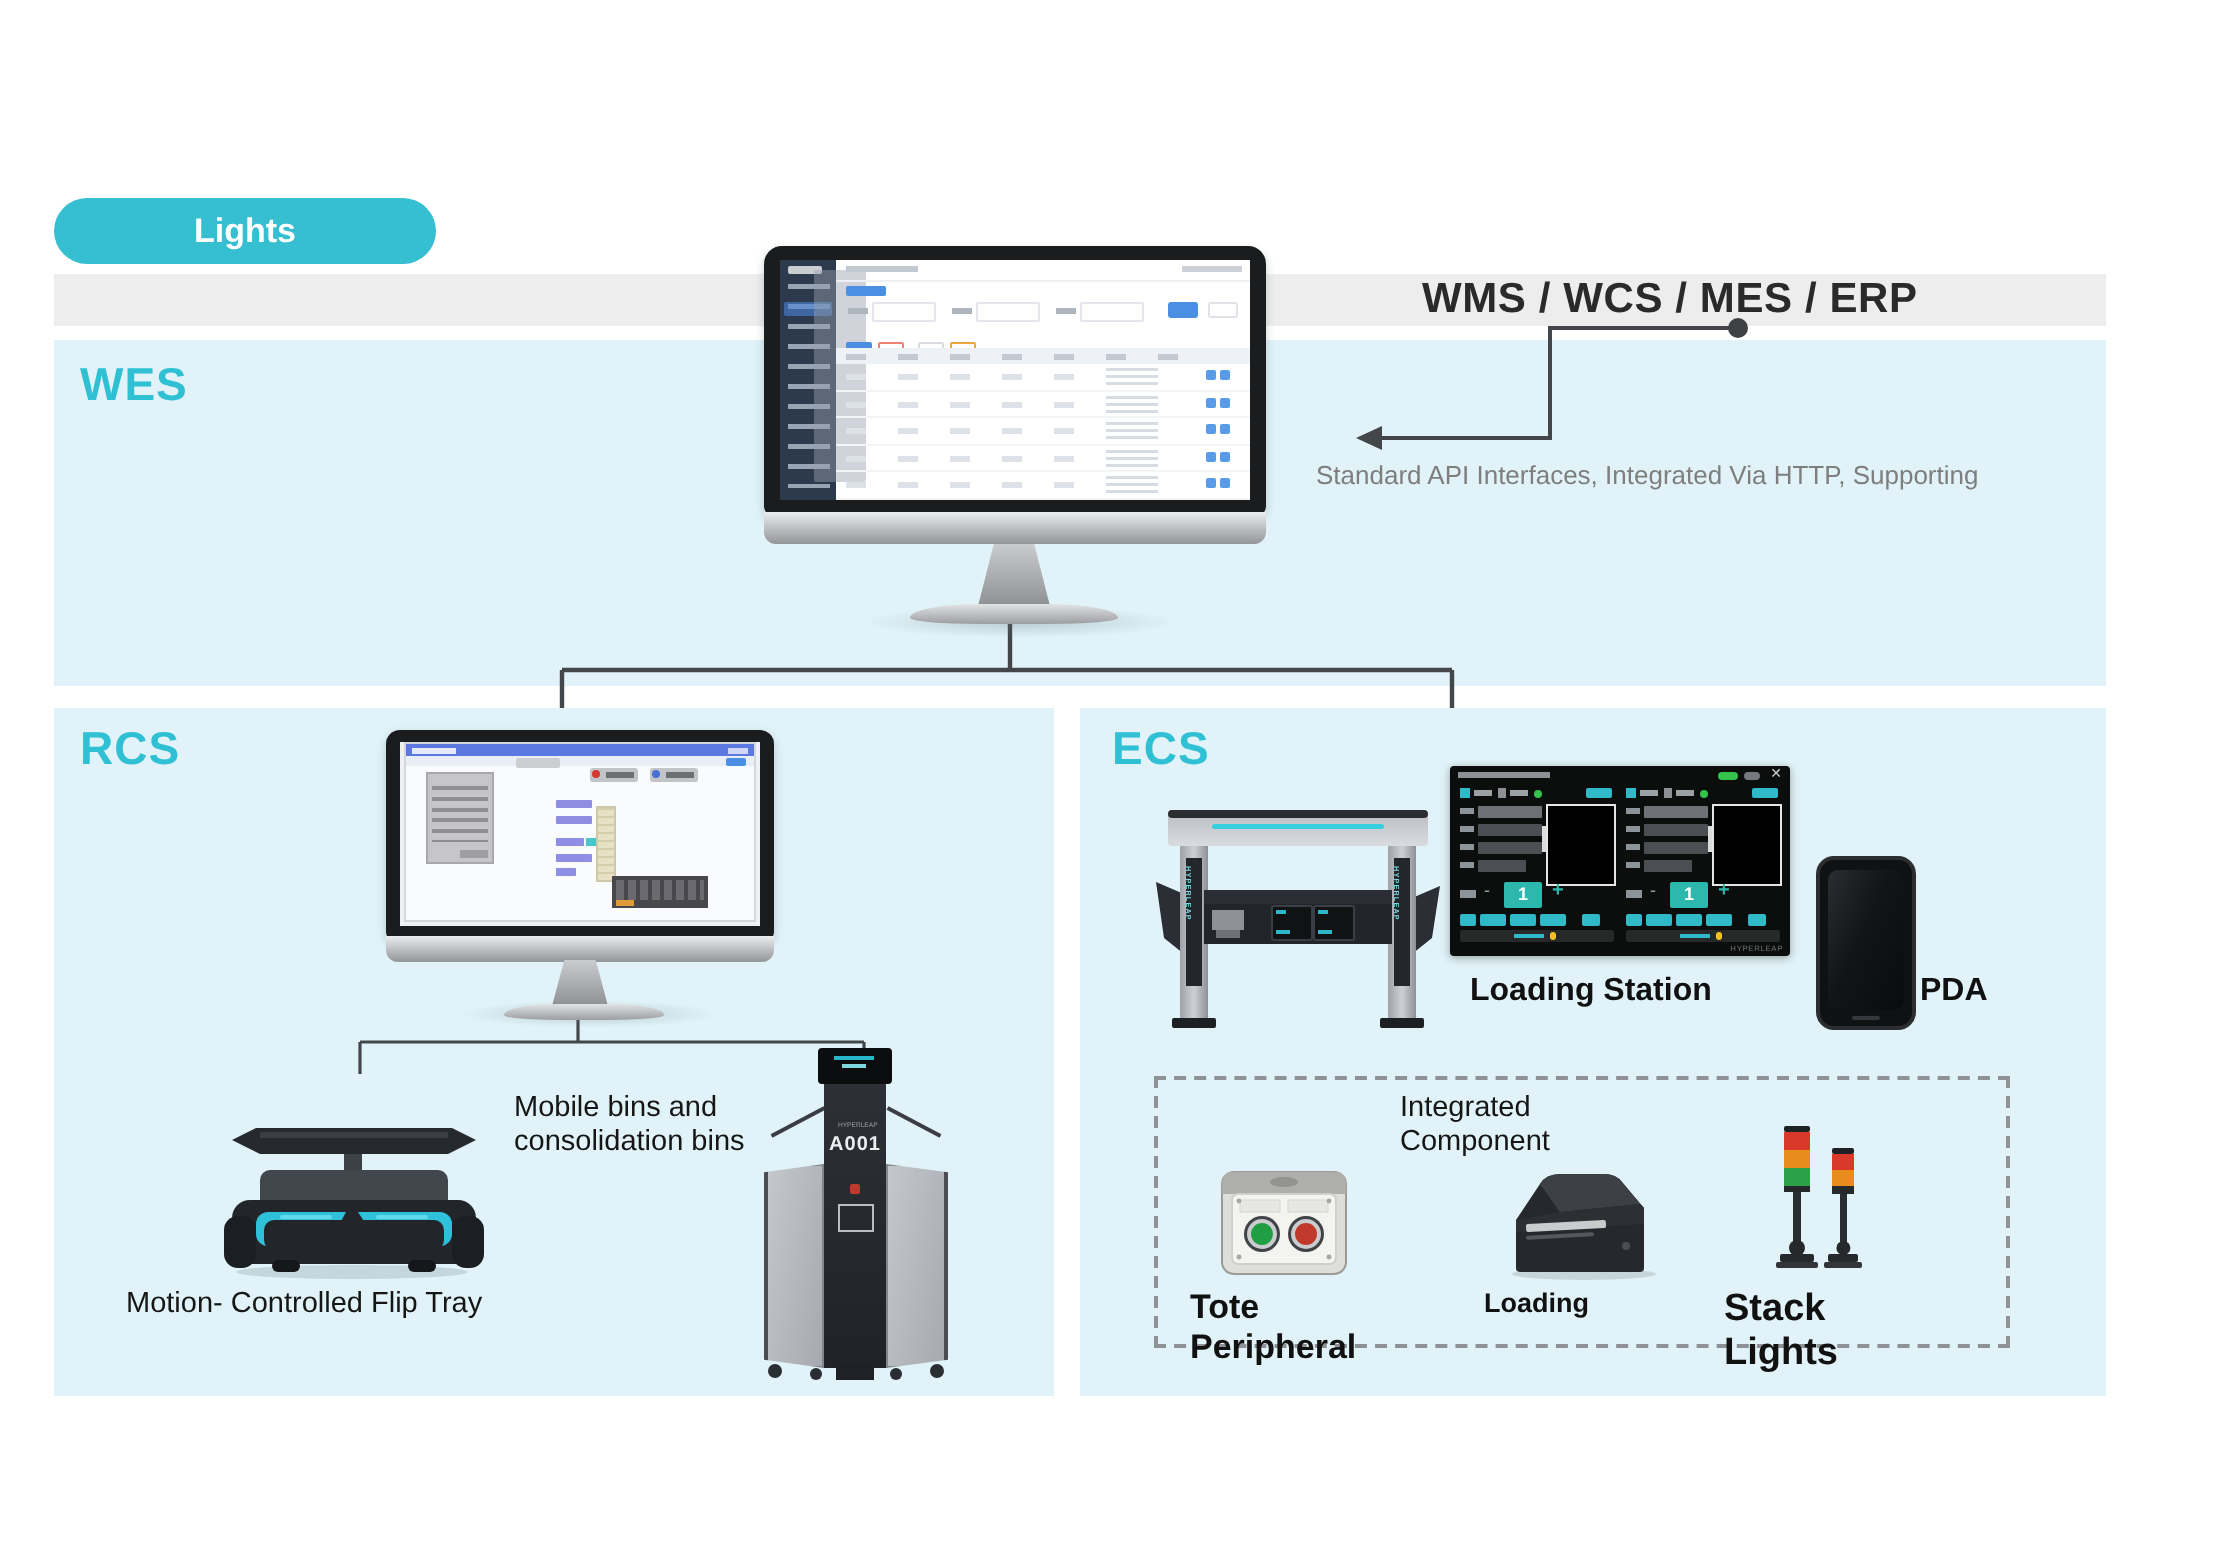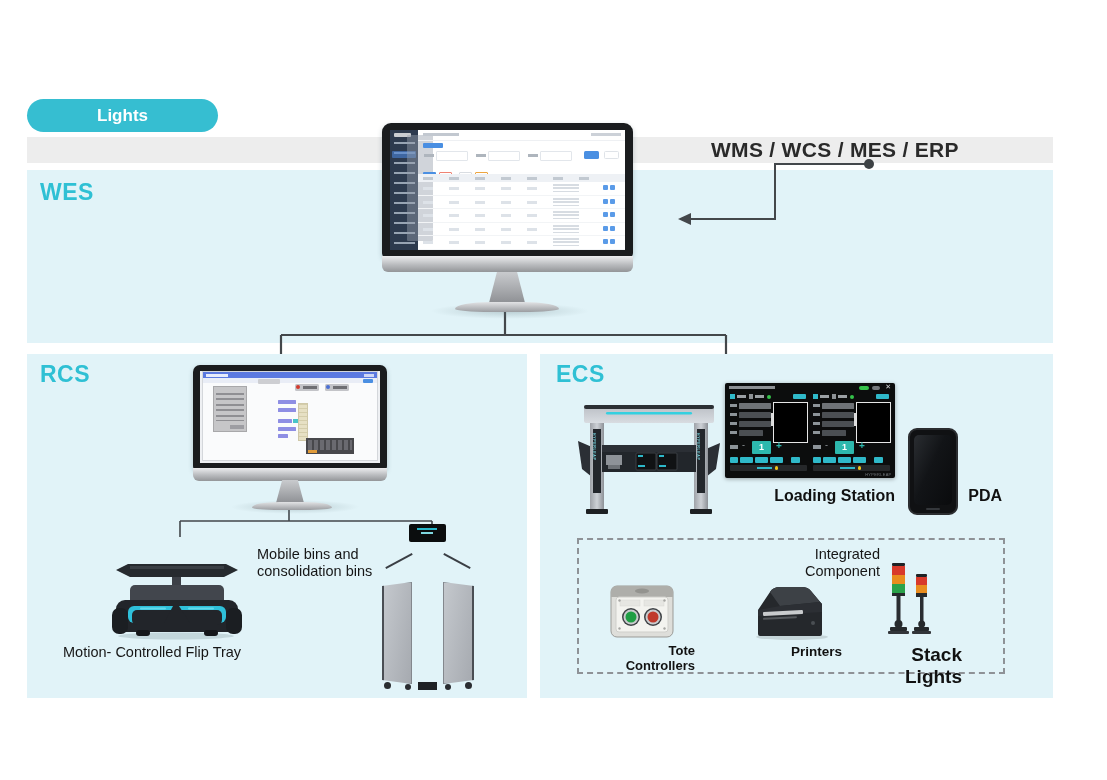--- a/index.html
+++ b/index.html
@@ -2,21 +2,21 @@
 <html><head>
 <meta charset="utf-8">
 <style>
   html,body{margin:0;padding:0}
   body{width:1107px;height:780px;background:#ffffff;position:relative;overflow:hidden;
        font-family:"Liberation Sans",sans-serif;color:#222}
   .abs{position:absolute}
   .panel{position:absolute;background:#e1f3f8}
   .seclabel{position:absolute;font-weight:bold;font-size:23px;color:#2fc0d4;letter-spacing:.5px}
   .caption{position:absolute;font-size:14.5px;color:#161616;line-height:1.14;white-space:nowrap}
-  .caption-b{position:absolute;font-weight:bold;color:#111;line-height:1.15;text-align:right}
+  .caption-b{position:absolute;font-weight:bold;color:#111;line-height:1.15;text-align:left}
 
   
   .bezel{position:absolute;background:#1a1c1e;border-radius:9px 9px 5px 5px;box-shadow:0 2px 5px rgba(40,70,80,.25)}
   .screen{position:absolute;background:#fff;overflow:hidden}
   .chin{position:absolute;background:linear-gradient(180deg,#ecedef,#b9bbbe 55%,#939598);border-radius:0 0 6px 6px}
   .stand{position:absolute;background:linear-gradient(180deg,#c9cbce,#8e9094);clip-path:polygon(22% 0,78% 0,100% 100%,0 100%)}
   .mbase{position:absolute;background:linear-gradient(180deg,#e2e3e5,#9b9da1);border-radius:50%/100% 100% 45% 45%}
   .mshadow{position:absolute;background:radial-gradient(ellipse at center,rgba(90,115,120,.30),rgba(90,115,120,0) 70%)}
 
   
@@ -127,20 +127,21 @@
 
 <div class="panel" style="left:27px;top:170px;width:1026px;height:173px"></div>
 <div class="panel" style="left:27px;top:354px;width:500px;height:344px"></div>
 <div class="panel" style="left:540px;top:354px;width:513px;height:344px"></div>
 
 <div class="seclabel" style="left:40px;top:179px">WES</div>
 <div class="seclabel" style="left:40px;top:361px">RCS</div>
 <div class="seclabel" style="left:556px;top:361px">ECS</div>
 
 <div class="abs" style="left:658px;top:231px;font-size:13px;color:#7e7e7e;line-height:14.5px">
+  <div>Standard API Interfaces, Integrated Via HTTP, Supporting</div>
 </div>
 
 <svg class="abs" style="left:0;top:0" width="1107" height="780" viewBox="0 0 1107 780">
   <g stroke="#43474b" stroke-width="2" fill="none">
     <polyline points="869,164 775,164 775,219 689,219"></polyline>
   </g>
   <polygon points="678,219 691,213 691,225" fill="#43474b"></polygon>
   <circle cx="869" cy="164" r="5" fill="#3e4245"></circle>
   <path d="M505,312 V335 M281,335 H726 M281,335 V354 M726,335 V354" stroke="#43474b" stroke-width="2.2" fill="none"></path>
   <path d="M289,509 V521 M180,521 H432 M180,521 V537 M432,521 V528" stroke="#43474b" stroke-width="1.6" fill="none"></path>
@@ -256,20 +257,26 @@
 <div class="caption" style="left:257px;top:546px">
   <div>Mobile bins and</div>
   <div>consolidation bins</div>
 </div>
 
 <div class="abs" style="left:382px;top:524px;width:92px;height:170px">
   <div class="abs" style="left:2px;top:36px;width:30px;height:2px;background:#3a3e44;transform:rotate(-28deg)"></div>
   <div class="abs" style="left:60px;top:36px;width:30px;height:2px;background:#3a3e44;transform:rotate(28deg)"></div>
   <div class="mw-panel" style="left:0;top:58px;width:30px;height:102px;clip-path:polygon(0 4%,100% 0,100% 100%,0 96%);border-left:2px solid #4a4e54"></div>
   <div class="mw-panel" style="left:61px;top:58px;width:31px;height:102px;clip-path:polygon(0 0,100% 4%,100% 96%,0 100%);border-right:2px solid #4a4e54"></div>
+  <div class="mw-tower" style="left:30px;top:2px;width:31px;height:158px">
+    <div class="tbrand abs" style="left:0;top:34px;font-size:6px;transform:scale(.55);color:#9aa0a7;width:31px;text-align:center">HYPERLEAP</div>
+    <div class="abs" style="left:0;top:41px;width:31px;text-align:center;color:#eceef0;font-weight:bold;font-size:10px;letter-spacing:.5px">A001</div>
+    <div class="abs" style="left:13px;top:66px;width:5px;height:5px;background:#c0392b;border-radius:1px"></div>
+    <div class="abs" style="left:7px;top:76px;width:16px;height:12px;border:1px solid #b9bdc2"></div>
+  </div>
   <div class="abs" style="left:27px;top:0;width:37px;height:18px;background:#0b0d0e;border-radius:2px">
     <div class="abs" style="left:8px;top:4px;width:20px;height:2px;background:#27b6c9"></div>
     <div class="abs" style="left:12px;top:8px;width:12px;height:1.5px;background:#7fd8e0"></div>
   </div>
   <div class="abs" style="left:36px;top:158px;width:19px;height:8px;background:#1e2125"></div>
   <div class="abs" style="left:2px;top:158px;width:7px;height:7px;border-radius:50%;background:#2a2d31"></div>
   <div class="abs" style="left:23px;top:160px;width:6px;height:6px;border-radius:50%;background:#2a2d31"></div>
   <div class="abs" style="left:63px;top:160px;width:6px;height:6px;border-radius:50%;background:#2a2d31"></div>
   <div class="abs" style="left:83px;top:158px;width:7px;height:7px;border-radius:50%;background:#2a2d31"></div>
 </div>
@@ -400,36 +407,36 @@
     <circle cx="21" cy="34" r="7.5" fill="#caccce"></circle>
   <circle cx="21" cy="34" r="5.5" fill="#1f9e44"></circle>
   <circle cx="43" cy="34" r="9" fill="#3f4246"></circle>
     <circle cx="43" cy="34" r="7.5" fill="#caccce"></circle>
   <circle cx="43" cy="34" r="5.5" fill="#c0392b"></circle>
   <circle cx="9.5" cy="17.5" r="1.2" fill="#a6a6a2"></circle>
     <circle cx="54.5" cy="17.5" r="1.2" fill="#a6a6a2"></circle>
   <circle cx="9.5" cy="45.5" r="1.2" fill="#a6a6a2"></circle>
     <circle cx="54.5" cy="45.5" r="1.2" fill="#a6a6a2"></circle>
 </svg>
-<div class="caption-b" style="left:595px;top:644px;width:100px;font-size:13px">
+<div class="caption-b" style="left:595px;top:644px;width:100px;font-size:17px">
   <div>Tote</div>
-  <div>Controllers</div>
+  <div>Peripheral</div>
 </div>
 
 <svg class="abs" style="left:750px;top:578px" width="84" height="62" viewBox="0 0 84 62">
   <ellipse cx="42" cy="59" rx="36" ry="3" fill="rgba(0,0,0,.12)"></ellipse>
   <path d="M8,32 L20,14 Q23,9 30,9 L52,9 Q58,9 61,13 L72,26 L72,56 Q72,58 70,58 L10,58 Q8,58 8,56 Z" fill="#25282c"></path>
   <path d="M20,14 Q23,9 30,9 L52,9 Q58,9 61,13 L70,24 L30,28 Z" fill="#3d4146"></path>
   <path d="M8,32 L30,28 L70,24 L72,26 L72,34 L8,38 Z" fill="#2c2f34"></path>
   <rect x="13" y="33" width="40" height="4" rx="1" fill="#c9cbcd" transform="rotate(-3 33 35)"></rect>
   <rect x="13" y="39" width="34" height="2" rx="1" fill="#55585c" transform="rotate(-3 30 40)"></rect>
   <circle cx="63" cy="45" r="2" fill="#4a4e53"></circle>
 </svg>
 <div class="caption-b" style="left:742px;top:644px;width:100px;font-size:13.5px">
-  <div>Printers</div>
+  <div>Loading</div>
   <div></div>
 </div>
 
 <svg class="abs" style="left:884px;top:560px" width="56" height="80" viewBox="0 0 56 80">
   <rect x="8" y="3" width="13" height="3" rx="1" fill="#1f2225"></rect>
   <rect x="8" y="6" width="13" height="9" fill="#d8392b"></rect>
   <rect x="8" y="15" width="13" height="9" fill="#e98c1e"></rect>
   <rect x="8" y="24" width="13" height="9" fill="#2ba24a"></rect>
   <rect x="8" y="33" width="13" height="3" fill="#26292c"></rect>
   <rect x="12.5" y="36" width="4" height="26" fill="#2a2d31"></rect>

